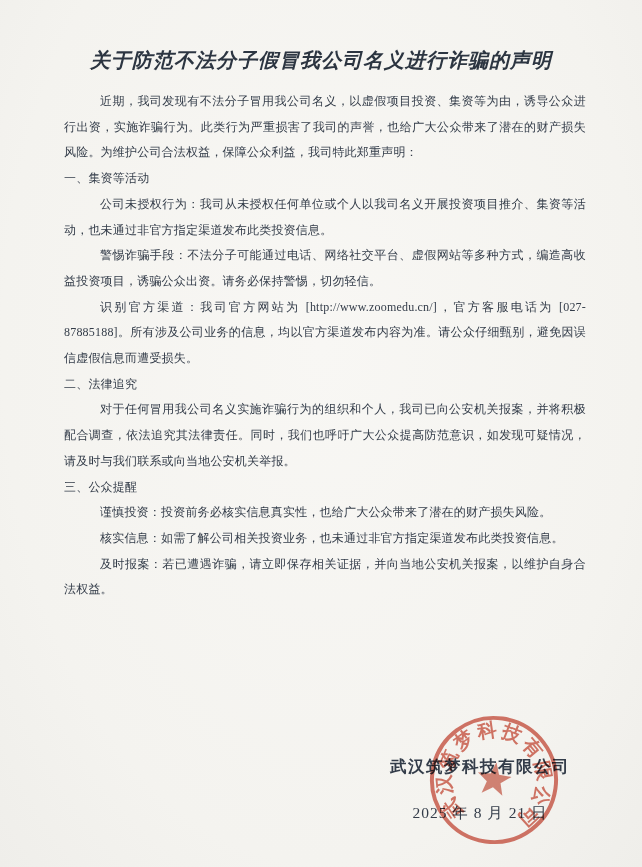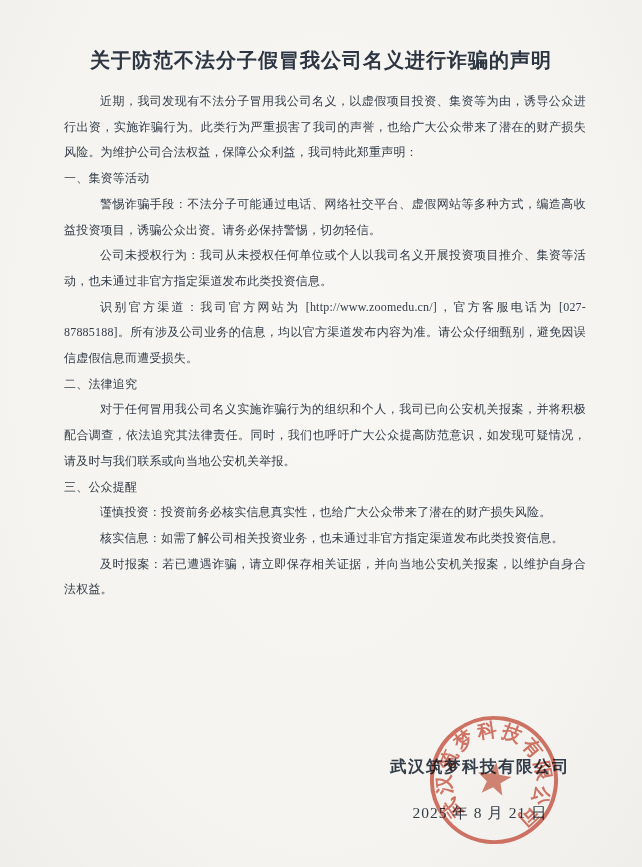--- a/index.html
+++ b/index.html
@@ -17,20 +17,21 @@
   }
 
   .doc-title {
     padding-top: 46px;
     text-align: center;
     font-size: 20px;
     font-weight: bold;
     letter-spacing: 1px;
     color: #2c3541;
     line-height: 28px;
+    font-style: italic;
   }
 
   .doc-body {
     margin: 15px 56px 0 64px;
     width: 522px;
     font-size: 12px;
     line-height: 25.7px;
     text-align: justify;
     letter-spacing: 0.2px;
   }
@@ -81,22 +82,22 @@
 </head>
 <body>
 
 <div class="page">
 
   <h1 class="doc-title">关于防范不法分子假冒我公司名义进行诈骗的声明</h1>
 
   <div class="doc-body">
     <p class="para">近期，我司发现有不法分子冒用我公司名义，以虚假项目投资、集资等为由，诱导公众进行出资，实施诈骗行为。此类行为严重损害了我司的声誉，也给广大公众带来了潜在的财产损失风险。为维护公司合法权益，保障公众利益，我司特此郑重声明：</p>
     <p class="heading">一、集资等活动</p>
+    <p class="para">公司未授权行为：我司从未授权任何单位或个人以我司名义开展投资项目推介、集资等活动，也未通过非官方指定渠道发布此类投资信息。</p>
     <p class="para">警惕诈骗手段：不法分子可能通过电话、网络社交平台、虚假网站等多种方式，编造高收益投资项目，诱骗公众出资。请务必保持警惕，切勿轻信。</p>
-    <p class="para">公司未授权行为：我司从未授权任何单位或个人以我司名义开展投资项目推介、集资等活动，也未通过非官方指定渠道发布此类投资信息。</p>
     <p class="para">识别官方渠道：我司官方网站为 [http://www.zoomedu.cn/]，官方客服电话为 [027-87885188]。所有涉及公司业务的信息，均以官方渠道发布内容为准。请公众仔细甄别，避免因误信虚假信息而遭受损失。</p>
     <p class="heading">二、法律追究</p>
     <p class="para">对于任何冒用我公司名义实施诈骗行为的组织和个人，我司已向公安机关报案，并将积极配合调查，依法追究其法律责任。同时，我们也呼吁广大公众提高防范意识，如发现可疑情况，请及时与我们联系或向当地公安机关举报。</p>
     <p class="heading">三、公众提醒</p>
     <p class="para">谨慎投资：投资前务必核实信息真实性，也给广大公众带来了潜在的财产损失风险。</p>
     <p class="para">核实信息：如需了解公司相关投资业务，也未通过非官方指定渠道发布此类投资信息。</p>
     <p class="para">及时报案：若已遭遇诈骗，请立即保存相关证据，并向当地公安机关报案，以维护自身合法权益。</p>
   </div>
 
   <div class="signature">

